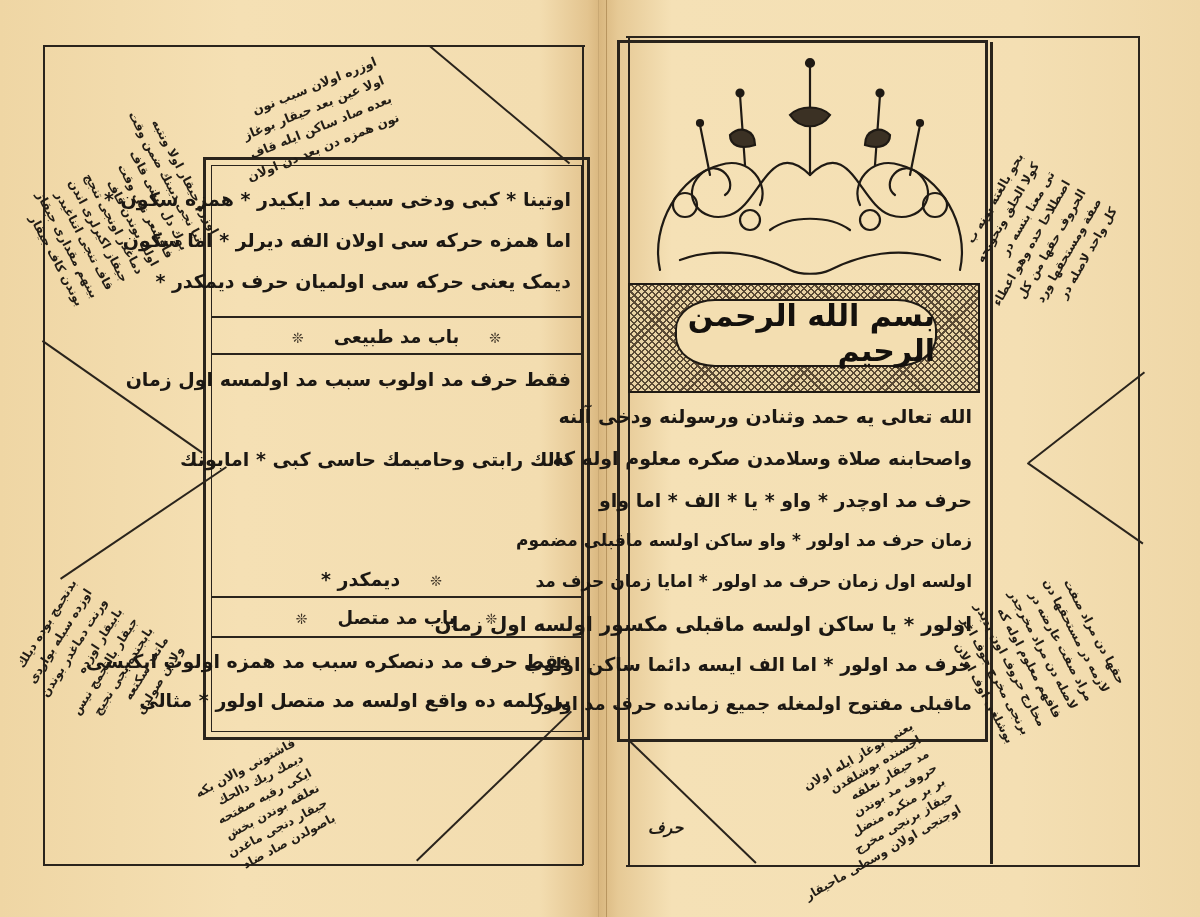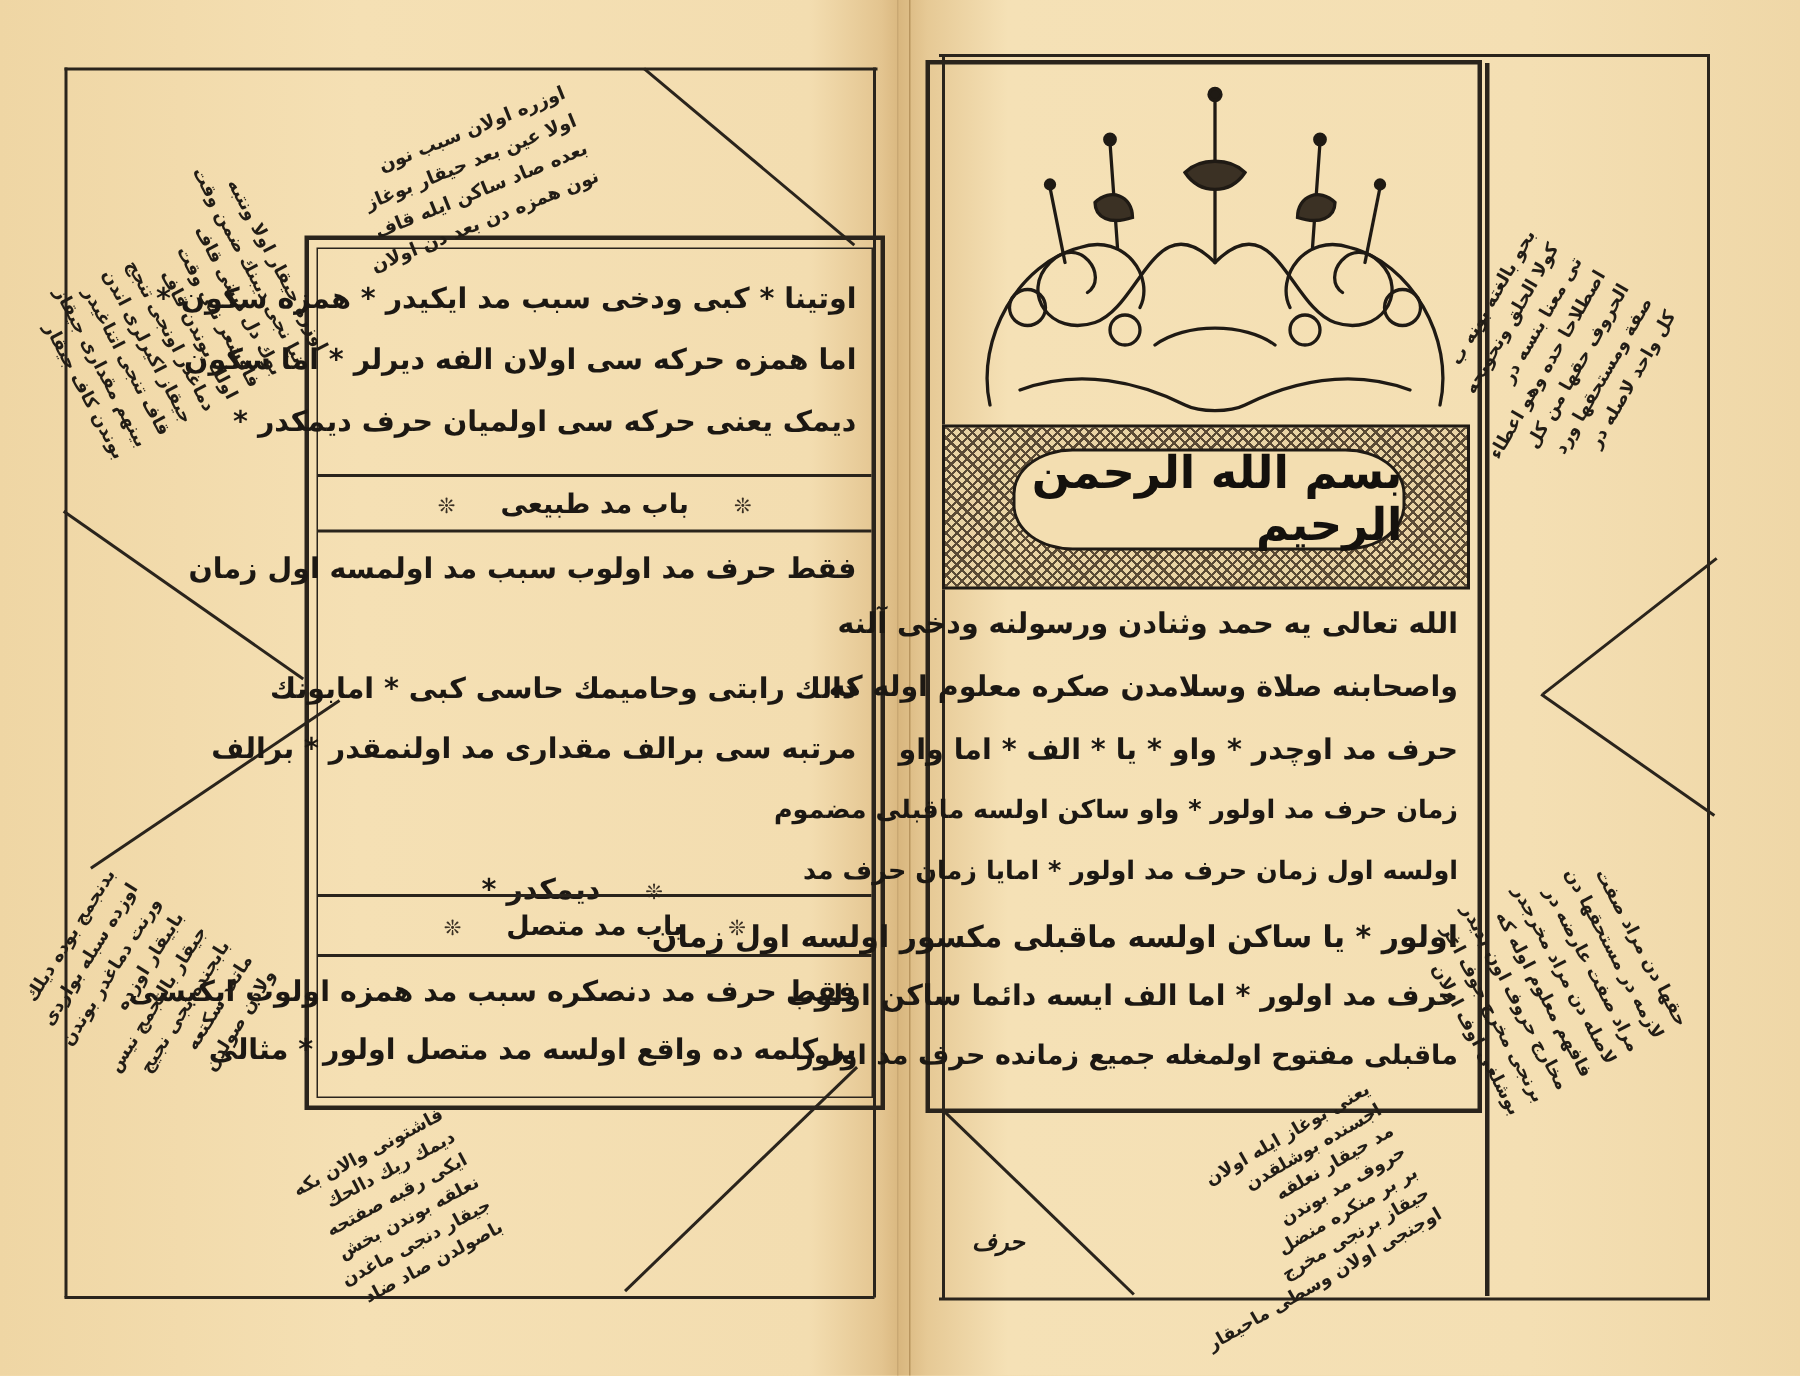--- a/index.html
+++ b/index.html
@@ -51,22 +51,21 @@
       <div class="ar body-line" style="top:104px">دیمک یعنی حرکه سی اولمیان حرف دیمکدر *</div>
 
       <div class="rule" style="left:0;top:150px;width:369px;height:1.5px"></div>
       <div class="ar heading" style="top:160px">
         <span class="star">❊</span><span>باب مد طبیعی</span><span class="star">❊</span>
       </div>
       <div class="rule" style="left:0;top:187px;width:369px;height:1.5px"></div>
 
       <div class="ar body-line" style="top:202px">فقط حرف مد اولوب سبب مد اولمسه اول زمان</div>
       <div class="ar body-line" style="top:282px">ذالك رابتی وحامیمك حاسی کبی * امابونك</div>
-      <div class="ar body-line" style="top:322px">مرتبه سی برالف مقداری مد اولنمقدر * برالف</div>
-      <div class="ar heading" style="top:416px;font-size:19px">
+      <div class="ar heading" style="top:402px;font-size:19px">
         <span class="star">❊</span><span>دیمکدر *</span>
       </div>
 
       <div class="rule" style="left:0;top:430px;width:369px;height:1.5px"></div>
       <div class="ar heading" style="top:441px">
         <span class="star">❊</span><span>باب مد متصل</span><span class="star">❊</span>
       </div>
       <div class="rule" style="left:0;top:470px;width:369px;height:1.5px"></div>
 
       <div class="ar body-line" style="top:484px">فقط حرف مد دنصکره سبب مد همزه اولوب ایکیسی</div>

